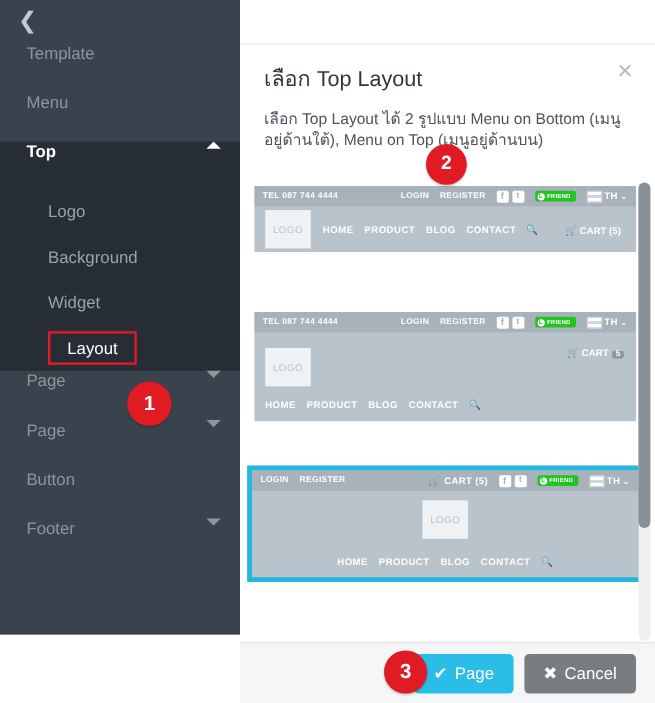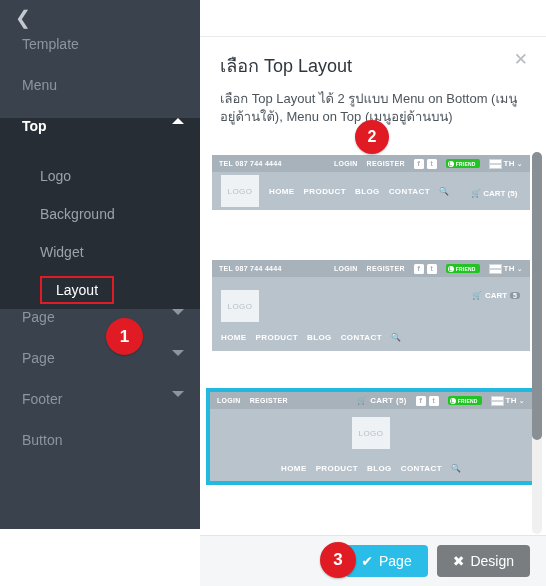--- a/index.html
+++ b/index.html
@@ -211,25 +211,25 @@
 
   <div class="sb-item">
     <span class="lbl">Page</span>
     <span class="caret"></span>
   </div>
   <div class="sb-item">
     <span class="lbl">Page</span>
     <span class="caret"></span>
   </div>
   <div class="sb-item">
+    <span class="lbl">Button</span>
+  </div>
+  <div class="sb-item">
     <span class="lbl">Footer</span>
     <span class="caret"></span>
-  </div>
-  <div class="sb-item">
-    <span class="lbl">Button</span>
   </div>
 </div>
 
 <div id="leftGutter"></div>
 
 <div id="badge1" class="badge-num">1</div>
 
 <div id="modal">
 
   <div id="modalTopStrip"></div>
@@ -343,17 +343,17 @@
 
 <div id="badge2" class="badge-num">2</div>
 
 <div id="footer">
   <button class="btn" id="saveBtn">
     <span>✔</span>
     <span>Page</span>
   </button>
   <button class="btn" id="cancelBtn">
     <span>✖</span>
-    <span>Design</span>
+    <span>Cancel</span>
   </button>
 </div>
 
 <div id="badge3" class="badge-num">3</div>
 
 </body></html>

